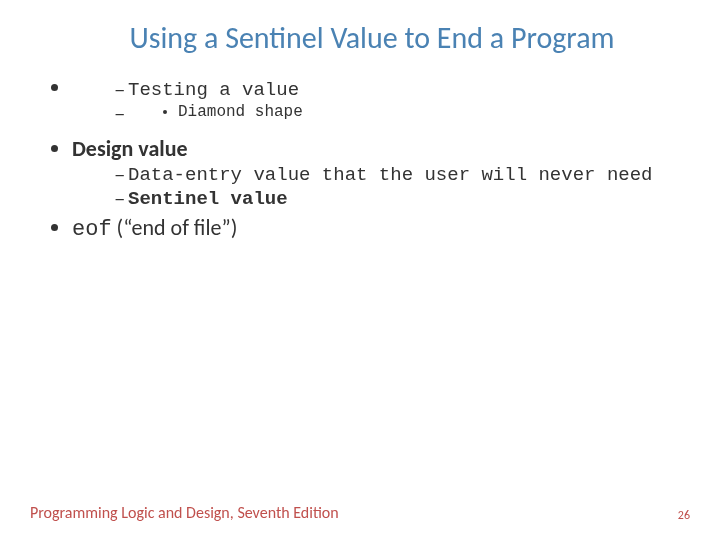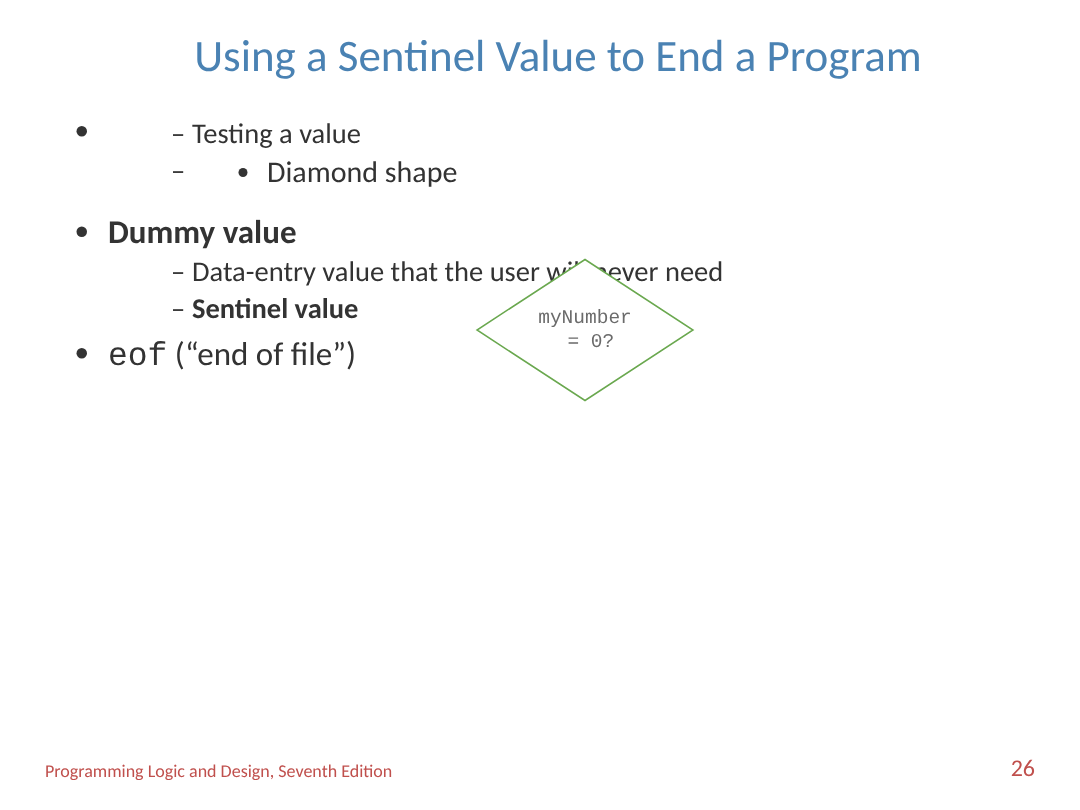--- a/index.html
+++ b/index.html
@@ -38,31 +38,32 @@
   }
   .lvl1 > span { font-weight: bold; }
   .lvl1.nobold > span { font-weight: normal; text-align: center; }
   .lvl2 {
     list-style: none;
     font-size: 19px;
     margin: 2px 0 2px 20px;
     font-weight: normal;
     position: relative;
     padding-left: 14px;
+    font-family: Liberation Mono, monospace;
   }
   .lvl2::before {
     content: "–";
     position: absolute;
     left: 0;
     top: 0;
   }
   .lvl2.bold > span { font-weight: bold; }
   .lvl3 {
     list-style: disc;
-    font-size: 20px;
+    font-size: 16px;
     margin: 2px 0 14px 28px;
     font-weight: normal;
   }
   .eof-item .mono { font-family: "Courier New", monospace; font-weight: bold; }
   .eof-item .rest { font-weight: normal; }
   .diamond-wrap {
     position: absolute;
     top: 165px;
     left: 310px;
     width: 160px;
@@ -77,62 +78,55 @@
     font-size: 13px;
     color: #6b6b6b;
     text-align: center;
     line-height: 1.2;
     white-space: pre;
   }
   .footer-left {
     position: absolute;
     bottom: 18px;
     left: 30px;
-    font-size: 12px;
+    font-size: 16px;
     color: #c0504d;
   }
   .footer-right {
     position: absolute;
     bottom: 18px;
     right: 30px;
-    font-size: 16px;
+    font-size: 12px;
     color: #c0504d;
   }
 </style>
 </head>
 <body>
 
 <div class="slide">
   <h1 class="title">Using a Sentinel Value to End a Program</h1>
 
   <ul>
     <li class="lvl1">
       <ul>
         <li class="lvl2"><span>Testing a value</span></li>
         <li class="lvl2 bold">
           <ul>
             <li class="lvl3"><span>Diamond shape</span></li>
           </ul>
         </li>
       </ul>
     </li>
-    <li class="lvl1"><span>Dummy value</span>
+    <li class="lvl1"><span>Design value</span>
       <ul>
         <li class="lvl2"><span>Data-entry value that the user will never need</span></li>
         <li class="lvl2 bold"><span>Sentinel value</span></li>
       </ul>
     </li>
     <li class="lvl1 nobold eof-item">
       <span class="mono">eof</span><span class="rest"> (“end of file”)</span>
     </li>
   </ul>
 
-  <div class="diamond-wrap">
-    <svg width="160" height="110" viewBox="0 0 160 110">
-      <polygon points="80,8 152,55 80,102 8,55" fill="#ffffff" stroke="#6aa84f" stroke-width="1"></polygon>
-    </svg>
-    <div class="diamond-label">myNumber
- = 0?</div>
-  </div>
 
   <div class="footer-left">Programming Logic and Design, Seventh Edition</div>
   <div class="footer-right">26</div>
 </div>
 
 </body></html>

